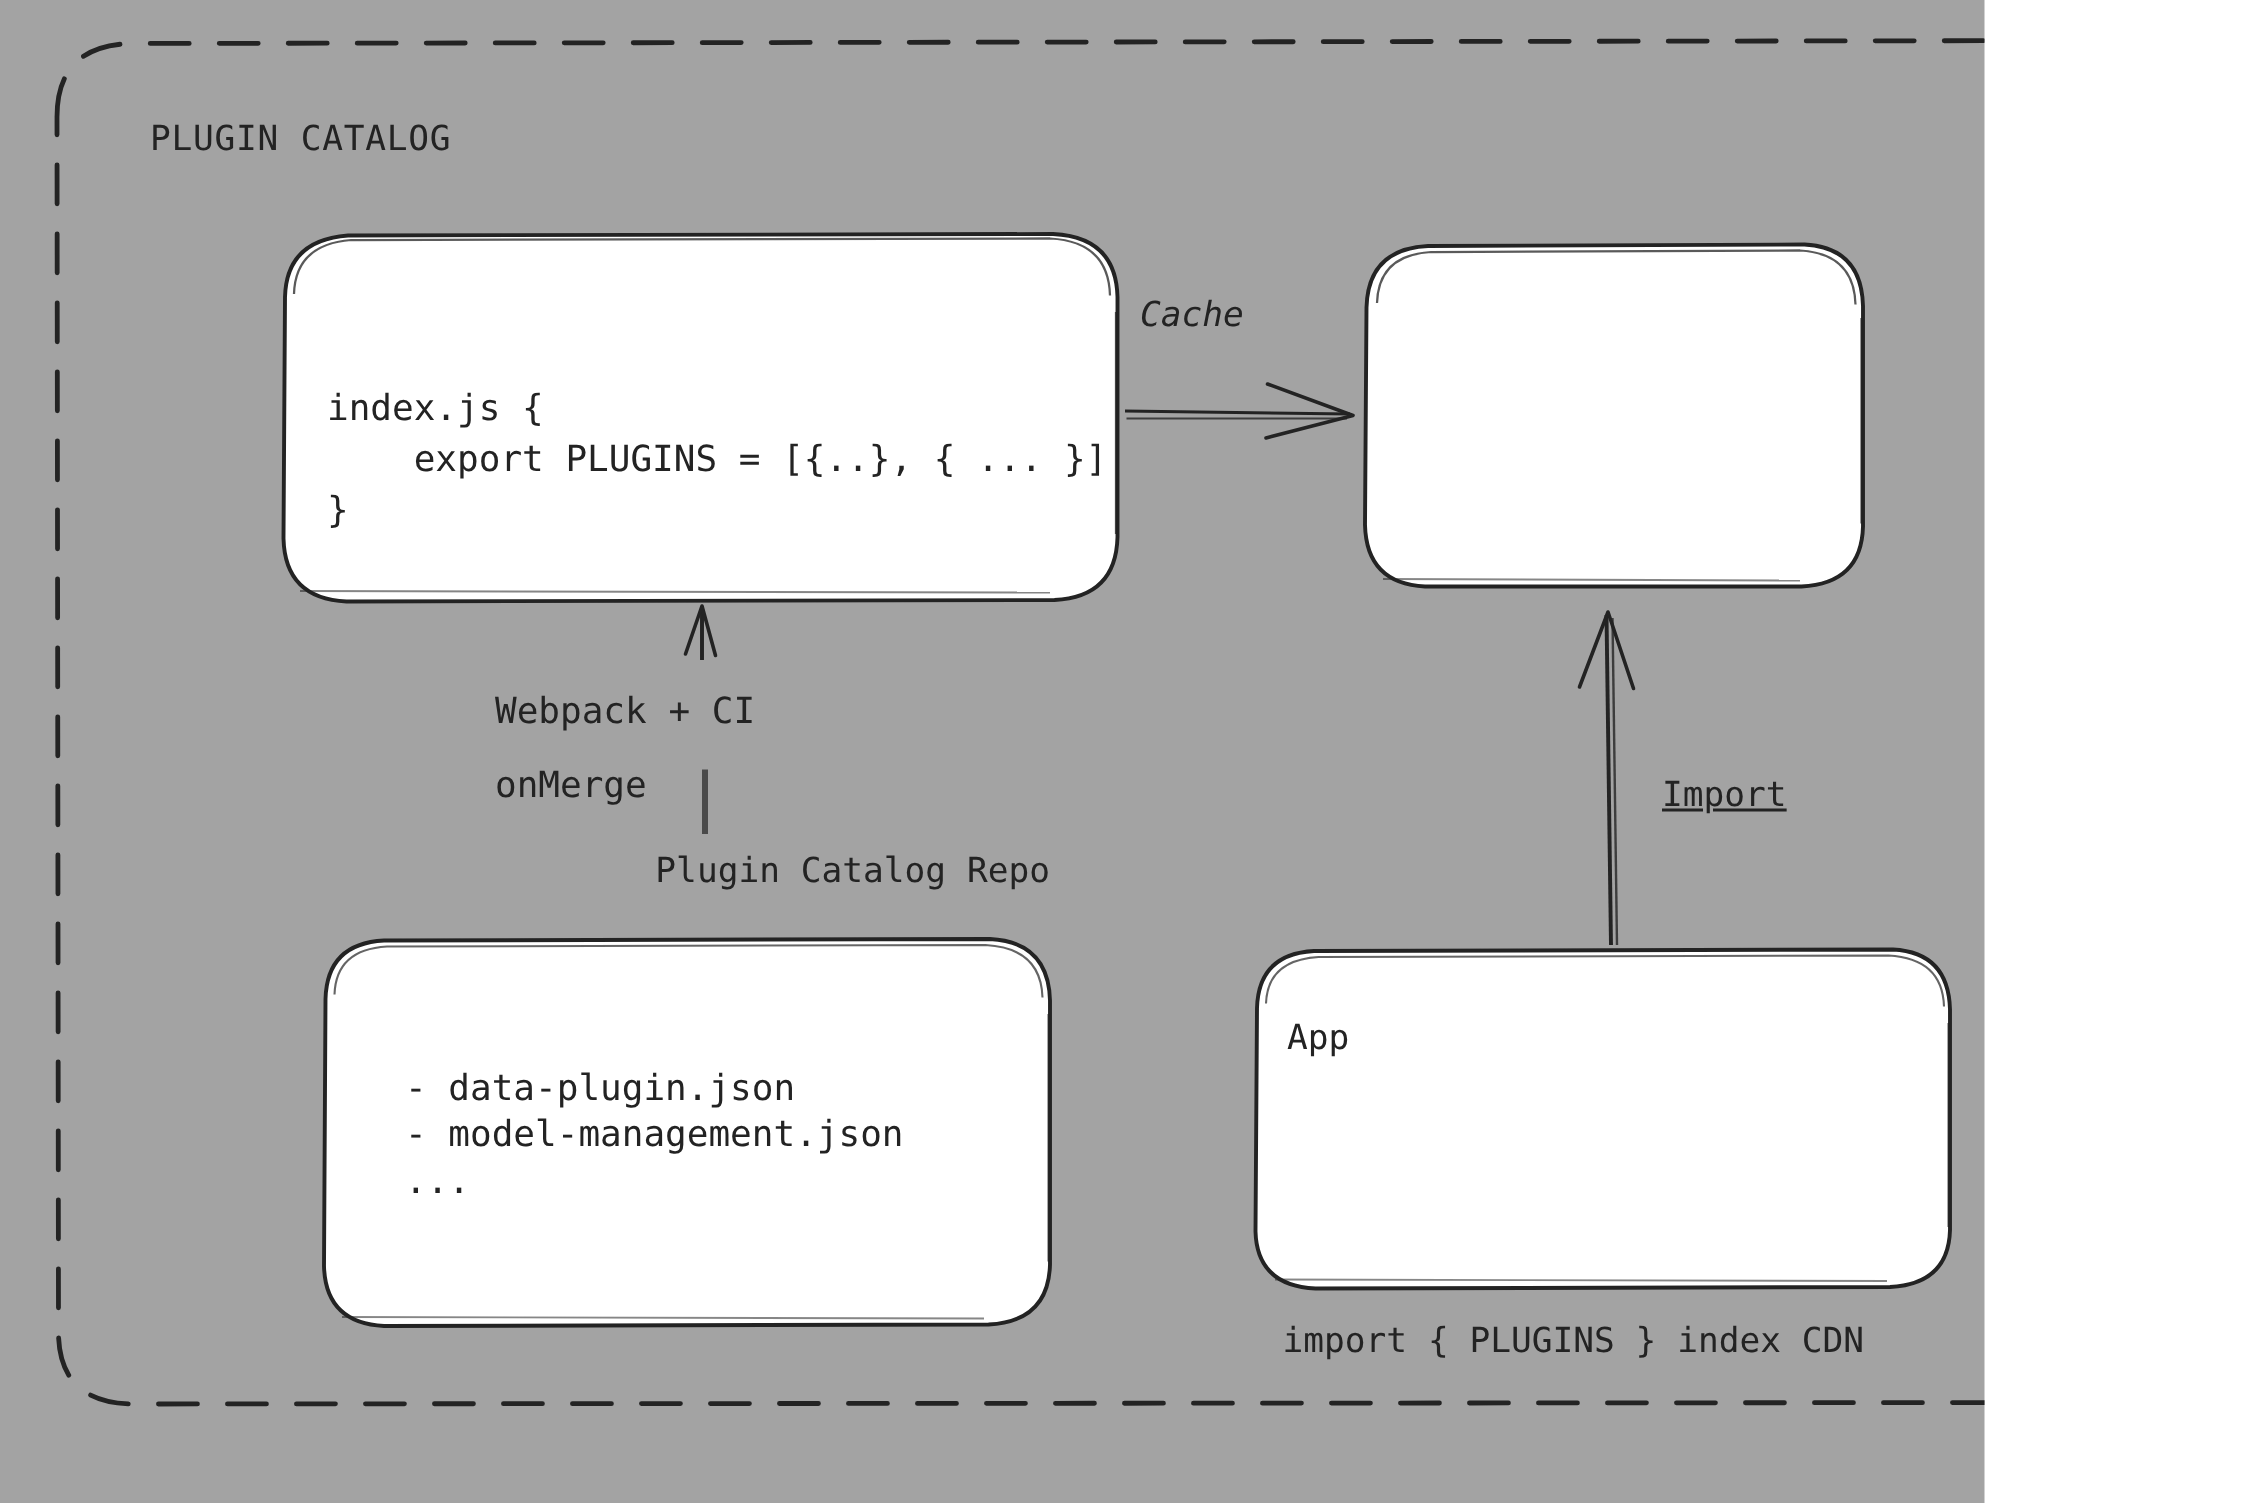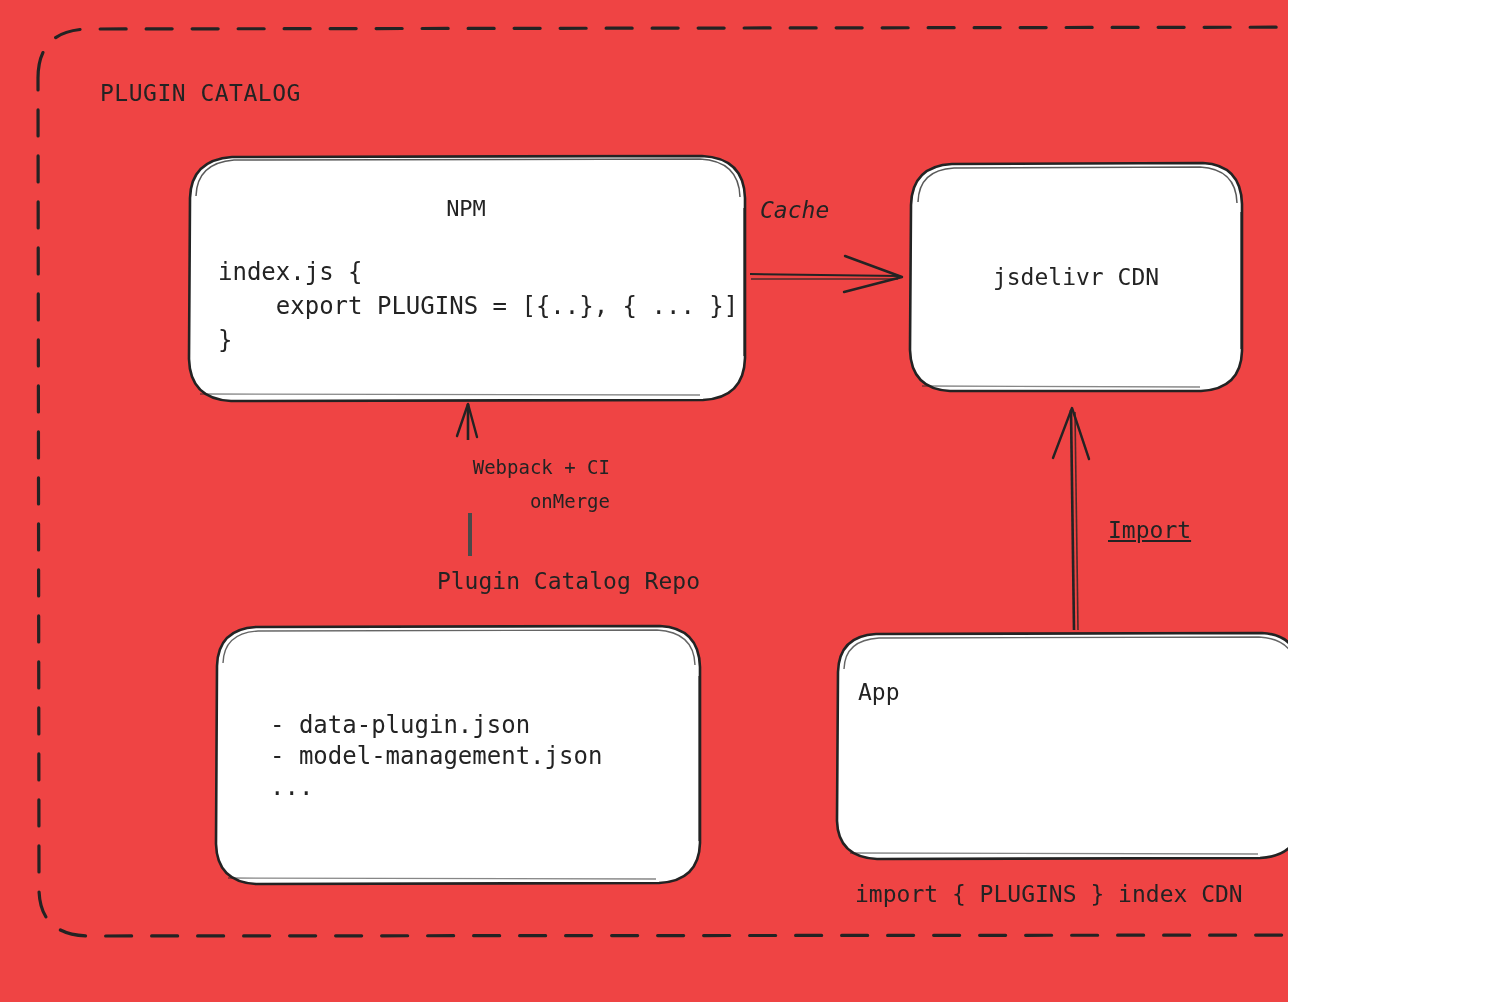--- a/index.html
+++ b/index.html
@@ -8,22 +8,23 @@
     background: #ffffff;
   }
   body {
     font-family: "DejaVu Sans Mono", monospace;
     color: #232323;
   }
   #canvas {
     position: relative;
     width: 1288px;
     height: 1002px;
-    background: #ef4444;
+    background: #a3a3a3;
     overflow: hidden;
+    padding-left: 35px;
   }
   #sketch {
     position: absolute;
     left: 0;
     top: 0;
     width: 1506px;
     height: 1002px;
   }
   .lbl {
     position: absolute;
@@ -98,23 +99,23 @@
   #cache-label {
     left: 760px;
     top: 199px;
     font-size: 23px;
     font-style: italic;
   }
   #webpack-label {
     left: 330px;
     top: 450px;
     width: 280px;
-    text-align: right;
-    font-size: 19px;
-    line-height: 34px;
+    text-align: left;
+    font-size: 24px;
+    line-height: 49px;
   }
   #import-label {
     left: 1108px;
     top: 519px;
     font-size: 23px;
     text-decoration: underline;
   }
 </style>
 </head>
 <body>
@@ -166,27 +167,25 @@
 
     <g>
       <path d="M1074 630 L1071 410" fill="none" stroke="#232323" stroke-width="2.6"></path>
       <path d="M1078 630 L1075 412" fill="none" stroke="#232323" stroke-width="1.6" opacity="0.8"></path>
       <path d="M1053 458 L1072 408 L1089 459" fill="none" stroke="#232323" stroke-width="2.4" stroke-linecap="round" stroke-linejoin="round"></path>
     </g>
   </svg>
 
   <div class="lbl" id="container-title">PLUGIN CATALOG</div>
 
-  <div class="lbl" id="npm-title">NPM</div>
 
   <div class="lbl" id="npm-code">index.js {
     export PLUGINS = [{..}, { ... }]
 }</div>
 
-  <div class="lbl" id="cdn-title">jsdelivr CDN</div>
 
   <div class="lbl" id="repo-title">Plugin Catalog Repo</div>
 
   <div class="lbl" id="repo-list">- data-plugin.json
 - model-management.json
 ...</div>
 
   <div class="lbl" id="app-title">App</div>
 
   <div class="lbl" id="app-code">

